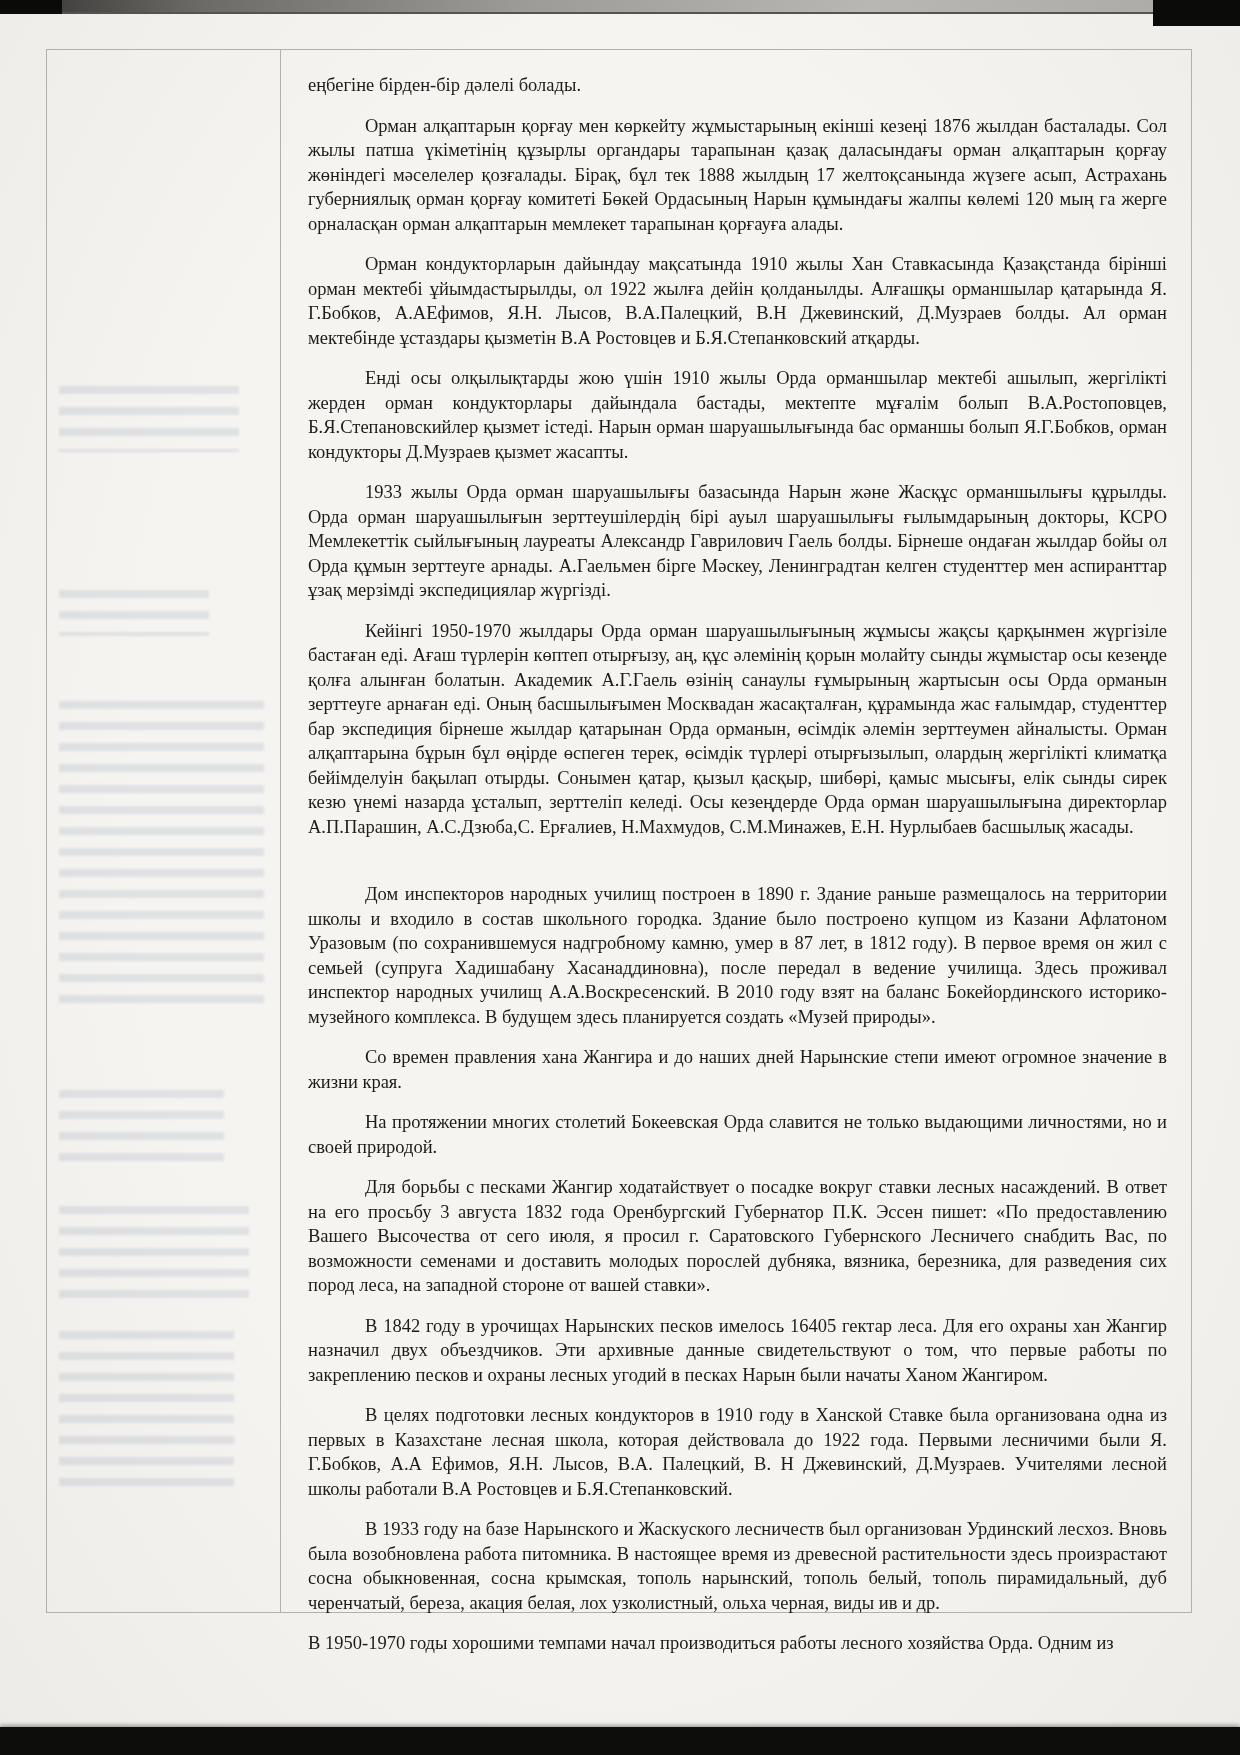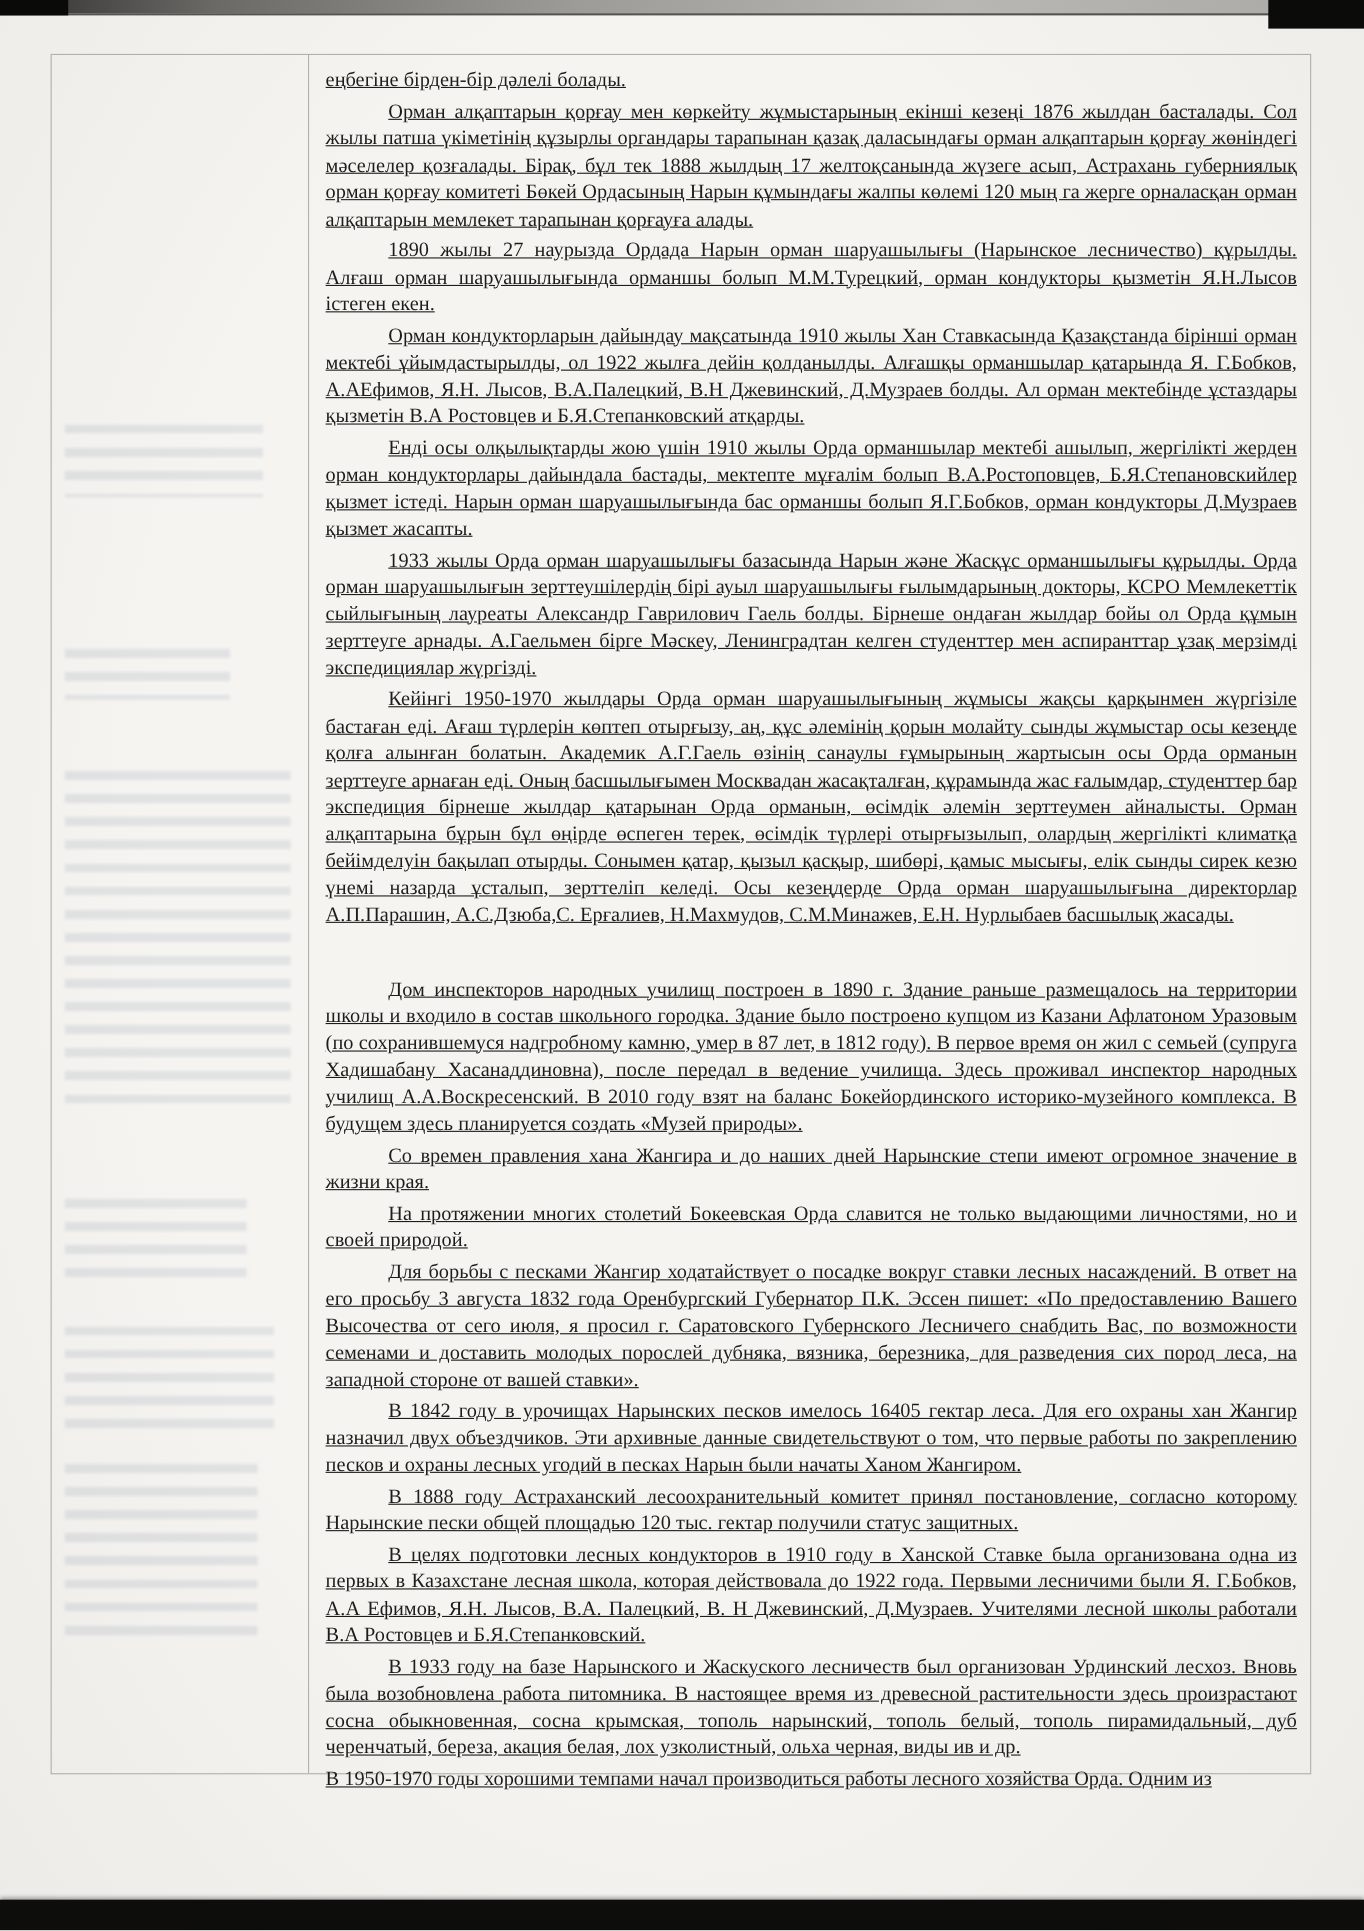--- a/index.html
+++ b/index.html
@@ -32,21 +32,21 @@
     background:repeating-linear-gradient(to bottom,
       rgba(88,104,138,0.13) 0px, rgba(88,104,138,0.13) 8px,
       rgba(88,104,138,0) 8px, rgba(88,104,138,0) 21px);
     filter:blur(1.3px);
   }
   .text-col{
     flex:1;box-sizing:border-box;padding:7px 8px 0 11px;
     font-family:"Liberation Serif","DejaVu Serif",serif;
     font-size:18.5px;line-height:24.5px;color:#1d1c1a;text-align:justify;
   }
-  .text-col p{margin:4px;text-indent:57px;text-decoration:underline;}
+  .text-col p{margin:16px;text-indent:57px;}
   .text-col p.no-indent{text-indent:0;}
   .text-col p.gap-top{margin-top:43px;}
 </style>
 </head>
 <body>
 
 <div class="page">
 
   <div class="edge-top"></div>
   <div class="scan-line"></div>
@@ -60,31 +60,29 @@
       <div class="ghost" style="top:540px;height:46px;width:150px;"></div>
       <div class="ghost" style="top:651px;height:310px;width:205px;"></div>
       <div class="ghost" style="top:1040px;height:72px;width:165px;"></div>
       <div class="ghost" style="top:1156px;height:95px;width:190px;"></div>
       <div class="ghost" style="top:1281px;height:162px;width:175px;"></div>
     </div>
 
     <div class="text-col">
       <p class="no-indent">еңбегіне бірден-бір дәлелі болады.</p>
       <p>Орман алқаптарын  қорғау  мен көркейту жұмыстарының екінші кезеңі  1876  жылдан  басталады. Сол жылы  патша  үкіметінің  құзырлы  органдары тарапынан  қазақ даласындағы  орман алқаптарын  қорғау жөніндегі   мәселелер  қозғалады. Бірақ,  бұл тек 1888 жылдың  17 желтоқсанында   жүзеге  асып,  Астрахань губерниялық орман қорғау комитеті Бөкей Ордасының Нарын құмындағы жалпы көлемі 120 мың га жерге орналасқан орман алқаптарын мемлекет тарапынан  қорғауға  алады.</p>
-      <p>1890 жылы 27  наурызда     Ордада    Нарын     орман     шаруашылығы   (Нарынское лесничество) құрылды.   Алғаш орман   шаруашылығында орманшы болып М.М.Турецкий, орман кондукторы қызметін Я.Н.Лысов істеген екен.</p>
       <p>Орман кондукторларын дайындау мақсатында 1910 жылы Хан Ставкасында Қазақстанда бірінші орман мектебі ұйымдастырылды, ол 1922 жылға дейін қолданылды. Алғашқы орманшылар қатарында Я. Г.Бобков, А.АЕфимов, Я.Н. Лысов, В.А.Палецкий, В.Н Джевинский, Д.Музраев болды. Ал орман мектебінде ұстаздары қызметін В.А Ростовцев и Б.Я.Степанковский атқарды.</p>
       <p>Енді осы олқылықтарды жою үшін 1910 жылы Орда орманшылар мектебі ашылып, жергілікті жерден  орман  кондукторлары    дайындала  бастады,    мектепте  мұғалім  болып  В.А.Ростоповцев, Б.Я.Степановскийлер қызмет істеді. Нарын орман шаруашылығында бас орманшы болып Я.Г.Бобков, орман кондукторы Д.Музраев қызмет жасапты.</p>
       <p>1933 жылы Орда орман шаруашылығы базасында Нарын және Жасқұс орманшылығы  құрылды. Орда орман шаруашылығын зерттеушілердің бірі ауыл шаруашылығы ғылымдарының докторы, КСРО Мемлекеттік сыйлығының лауреаты Александр Гаврилович Гаель болды. Бірнеше ондаған жылдар бойы ол Орда құмын зерттеуге арнады. А.Гаельмен бірге Мәскеу, Ленинградтан келген студенттер мен аспиранттар ұзақ мерзімді экспедициялар жүргізді.</p>
       <p>Кейінгі 1950-1970 жылдары Орда орман шаруашылығының жұмысы жақсы қарқынмен  жүргізіле бастаған еді. Ағаш түрлерін көптеп отырғызу, аң, құс әлемінің қорын молайту сынды жұмыстар осы кезеңде қолға алынған болатын. Академик А.Г.Гаель өзінің санаулы  ғұмырының  жартысын осы Орда  орманын зерттеуге арнаған еді.  Оның басшылығымен Москвадан жасақталған, құрамында жас ғалымдар, студенттер бар экспедиция бірнеше жылдар қатарынан Орда орманын, өсімдік әлемін  зерттеумен айналысты. Орман алқаптарына бұрын бұл өңірде өспеген терек, өсімдік түрлері отырғызылып, олардың жергілікті климатқа бейімделуін бақылап отырды. Сонымен қатар, қызыл қасқыр, шибөрі, қамыс мысығы, елік сынды сирек кезю үнемі назарда ұсталып, зерттеліп келеді. Осы кезеңдерде Орда орман шаруашылығына директорлар А.П.Парашин, А.С.Дзюба,С. Ерғалиев, Н.Махмудов, С.М.Минажев, Е.Н. Нурлыбаев басшылық жасады.</p>
       <p class="gap-top">Дом инспекторов народных училищ построен в 1890 г. Здание раньше размещалось на территории школы и входило в состав школьного городка. Здание было построено купцом из Казани Афлатоном Уразовым (по сохранившемуся надгробному камню, умер в 87 лет, в 1812 году).  В первое время он жил с семьей (супруга Хадишабану Хасанаддиновна), после передал в ведение училища. Здесь проживал инспектор народных училищ А.А.Воскресенский. В 2010 году взят на баланс Бокейординского историко-музейного комплекса. В будущем здесь планируется создать «Музей природы».</p>
       <p>Со времен правления хана Жангира и до наших дней Нарынские степи имеют огромное значение в жизни  края.</p>
       <p>На протяжении многих столетий  Бокеевская Орда славится не только выдающими личностями, но и своей природой.</p>
       <p>Для борьбы с песками Жангир ходатайствует о посадке вокруг ставки лесных насаждений. В ответ на его просьбу 3 августа 1832 года Оренбургский Губернатор П.К. Эссен пишет: «По предоставлению Вашего Высочества от сего июля, я просил  г. Саратовского Губернского Лесничего снабдить Вас, по возможности семенами и доставить молодых  порослей дубняка, вязника, березника, для разведения сих пород леса, на западной  стороне  от вашей ставки».</p>
       <p>В 1842 году в урочищах Нарынских песков имелось 16405 гектар леса. Для его охраны хан Жангир назначил двух объездчиков. Эти архивные данные свидетельствуют о том, что первые работы  по закреплению песков и  охраны лесных угодий в песках Нарын были начаты Ханом Жангиром.</p>
-      <p>В 1888 году Астраханский лесоохранительный комитет принял постановление, согласно которому Нарынские пески общей площадью 120 тыс. гектар получили статус защитных.</p>
       <p>В целях подготовки лесных кондукторов в 1910 году в Ханской Ставке была  организована одна из первых в Казахстане лесная школа, которая действовала до 1922 года. Первыми лесничими были Я. Г.Бобков, А.А Ефимов, Я.Н. Лысов, В.А. Палецкий, В. Н Джевинский, Д.Музраев. Учителями лесной школы работали  В.А Ростовцев и Б.Я.Степанковский.</p>
       <p>В 1933 году на базе Нарынского и Жаскуского лесничеств был организован Урдинский лесхоз. Вновь была  возобновлена  работа питомника. В настоящее время из древесной растительности здесь произрастают сосна обыкновенная, сосна крымская, тополь нарынский, тополь белый, тополь пирамидальный, дуб черенчатый, береза, акация белая, лох узколистный, ольха черная, виды ив и др.</p>
       <p class="no-indent">В 1950-1970 годы хорошими темпами начал производиться работы лесного хозяйства Орда. Одним из</p>
     </div>
 
   </div>
 
   <div class="edge-bottom"></div>
 </div>
 

